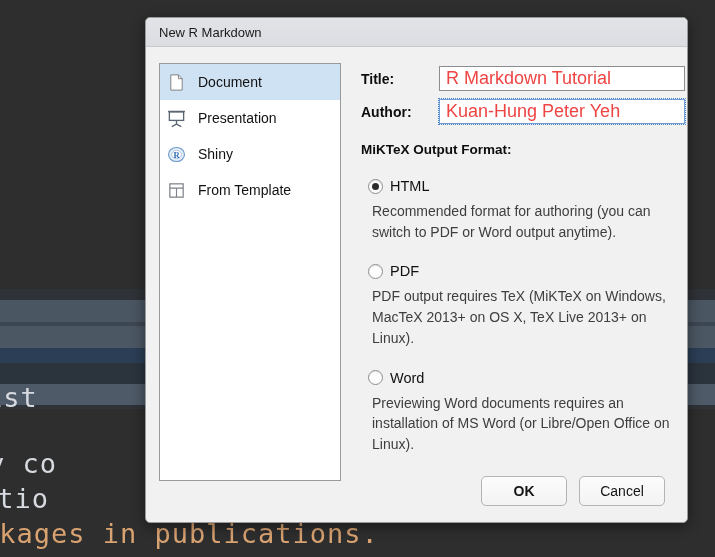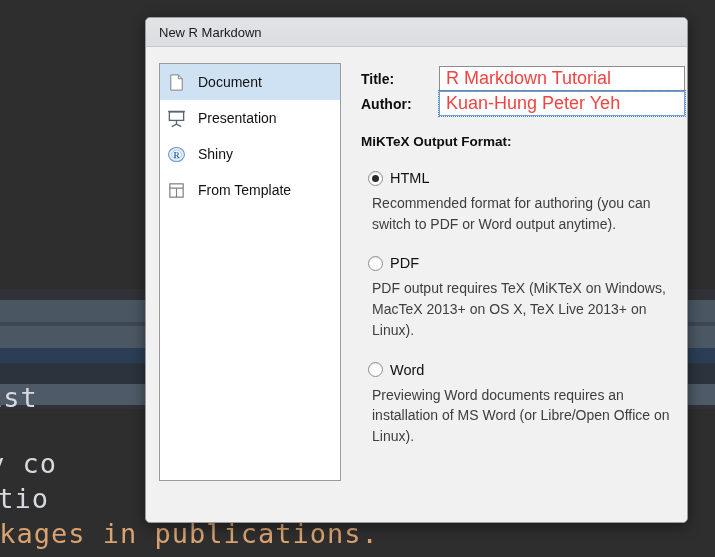--- a/index.html
+++ b/index.html
@@ -112,21 +112,21 @@
 
   
   #form-pane {
     flex: 1 1 auto;
     min-width: 0;
     padding-top: 3px;
   }
   .field-row {
     display: flex;
     align-items: center;
-    margin-bottom: 0;
+    margin-bottom: 8px;
   }
   .field-label {
     font-size: 14px;
     font-weight: bold;
     color: #0d0d0d;
     width: 78px;
     flex: none;
   }
   .text-input {
     flex: 1 1 auto;
@@ -330,14 +330,18 @@
               <span class="radio"></span>
               <span class="format-name">Word</span>
             </div>
             <div class="format-desc">Previewing Word documents requires an installation of MS Word (or Libre/Open Office on Linux).</div>
           </div>
         </div>
 
     </div>
   </div>
 
+  <div id="dialog-footer">
+    <button class="dlg-button default">OK</button>
+    <button class="dlg-button">Cancel</button>
+  </div>
 
 </div>
 
 </body></html>

